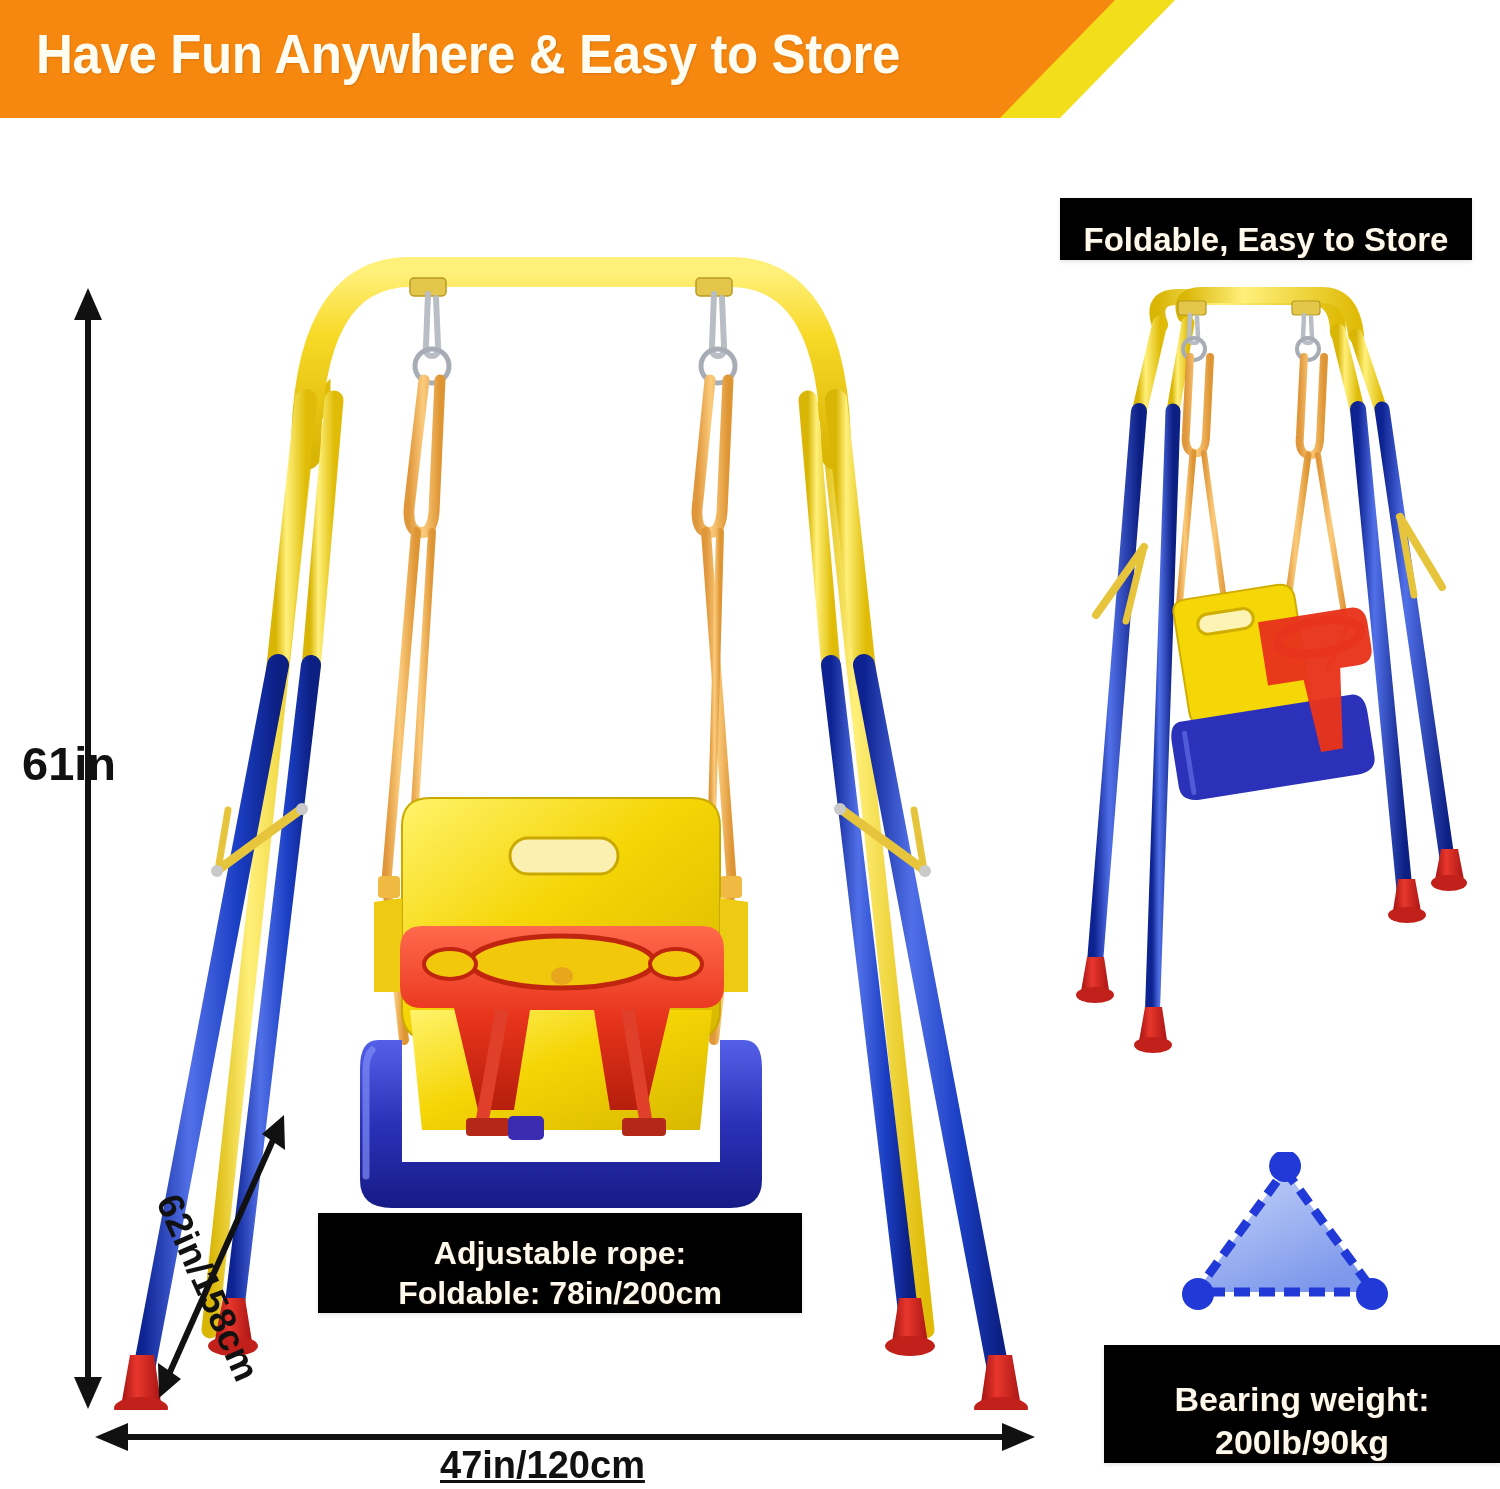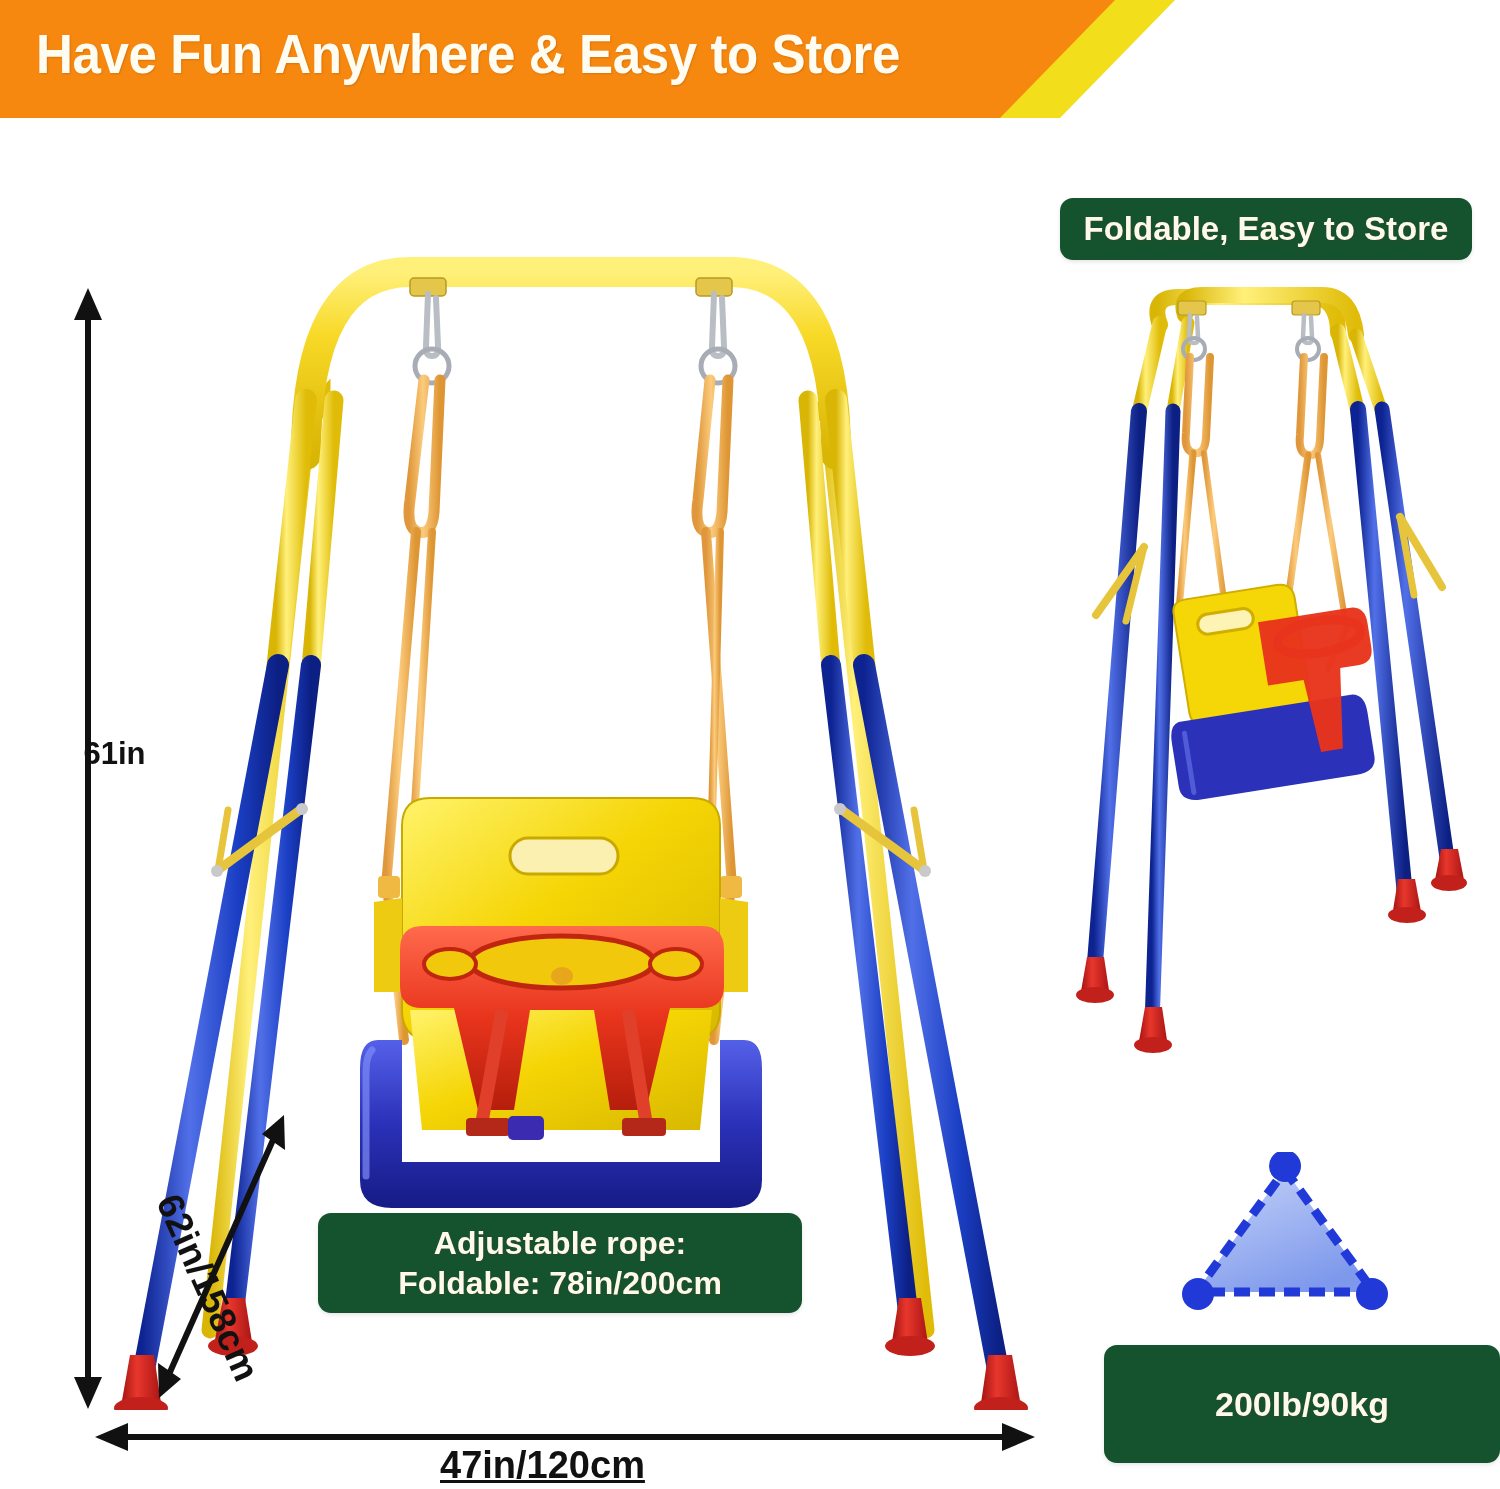--- a/index.html
+++ b/index.html
@@ -15,33 +15,33 @@
       clip-path:polygon(0 0, 1175px 0, 1060px 118px, 0 118px);}
   .banner .orange-wedge{position:absolute;left:0;top:0;width:1175px;height:118px;
       background:#F7880F;
       clip-path:polygon(0 0, 1115px 0, 1000px 118px, 0 118px);}
   .banner .btitle{position:absolute;left:36px;top:22px;
       color:#FFFDF2;font-weight:700;font-size:55px;letter-spacing:-0.5px;
       transform:scaleX(0.93);transform-origin:left center;white-space:nowrap;
       text-shadow:1px 1px 2px rgba(120,60,0,.25);}
 
   
-  .callout{position:absolute;background:#14532d;color:#FFF8EC;
+  .callout{position:absolute;background:#000000;color:#FFF8EC;
       font-weight:700;text-align:center;line-height:1.25;
-      display:flex;flex-direction:column;align-items:center;justify-content:center;
-      box-shadow:0 2px 4px rgba(0,0,0,.10);border-radius:13px;}
+      display:flex;flex-direction:column;align-items:center;justify-content:flex-end;
+      box-shadow:0 2px 4px rgba(0,0,0,.10);}
   .callout span{display:block;white-space:nowrap;text-shadow:1px 1px 2px rgba(120,60,0,.22);}
 
   #foldable-label{left:1060px;top:198px;width:412px;height:62px;font-size:33px;}
   #rope-callout{left:318px;top:1213px;width:484px;height:100px;font-size:32px;}
   #weight-callout{left:1104px;top:1345px;width:396px;height:118px;font-size:34px;}
 
   
   .dim{position:absolute;color:#111;font-weight:700;white-space:nowrap;}
-  #dim-height{left:22px;top:735px;font-size:31px;line-height:1.22;text-align:center;width:185px;}
+  #dim-height{left:22px;top:735px;font-size:47px;line-height:1.22;text-align:left;width:185px;}
   #dim-width{left:440px;top:1444px;font-size:38px;text-decoration:underline;}
   #dim-depth{left:186px;top:1188px;font-size:37px;
       transform:rotate(66deg);transform-origin:left top;}
 
   
   .overlay{position:absolute;left:0;top:0;width:1500px;height:1489px;pointer-events:none;}
 
   
   .art{position:absolute;}
   #main-swing{left:110px;top:250px;width:930px;height:1160px;}
@@ -326,20 +326,21 @@
   <div class="callout" id="foldable-label">
     <span>Foldable, Easy to Store</span>
   </div>
 
   <div class="callout" id="rope-callout">
     <span>Adjustable rope:</span>
     <span>Foldable: 78in/200cm</span>
   </div>
 
   <div class="callout" id="weight-callout">
+    <span>Bearing weight:</span>
     <span>200lb/90kg</span>
   </div>
 
   <div class="dim" id="dim-height">
     <div>61in</div>
   </div>
 
   <div class="dim" id="dim-depth">62in/158cm</div>
 
   <div class="dim" id="dim-width">47in/120cm</div>

